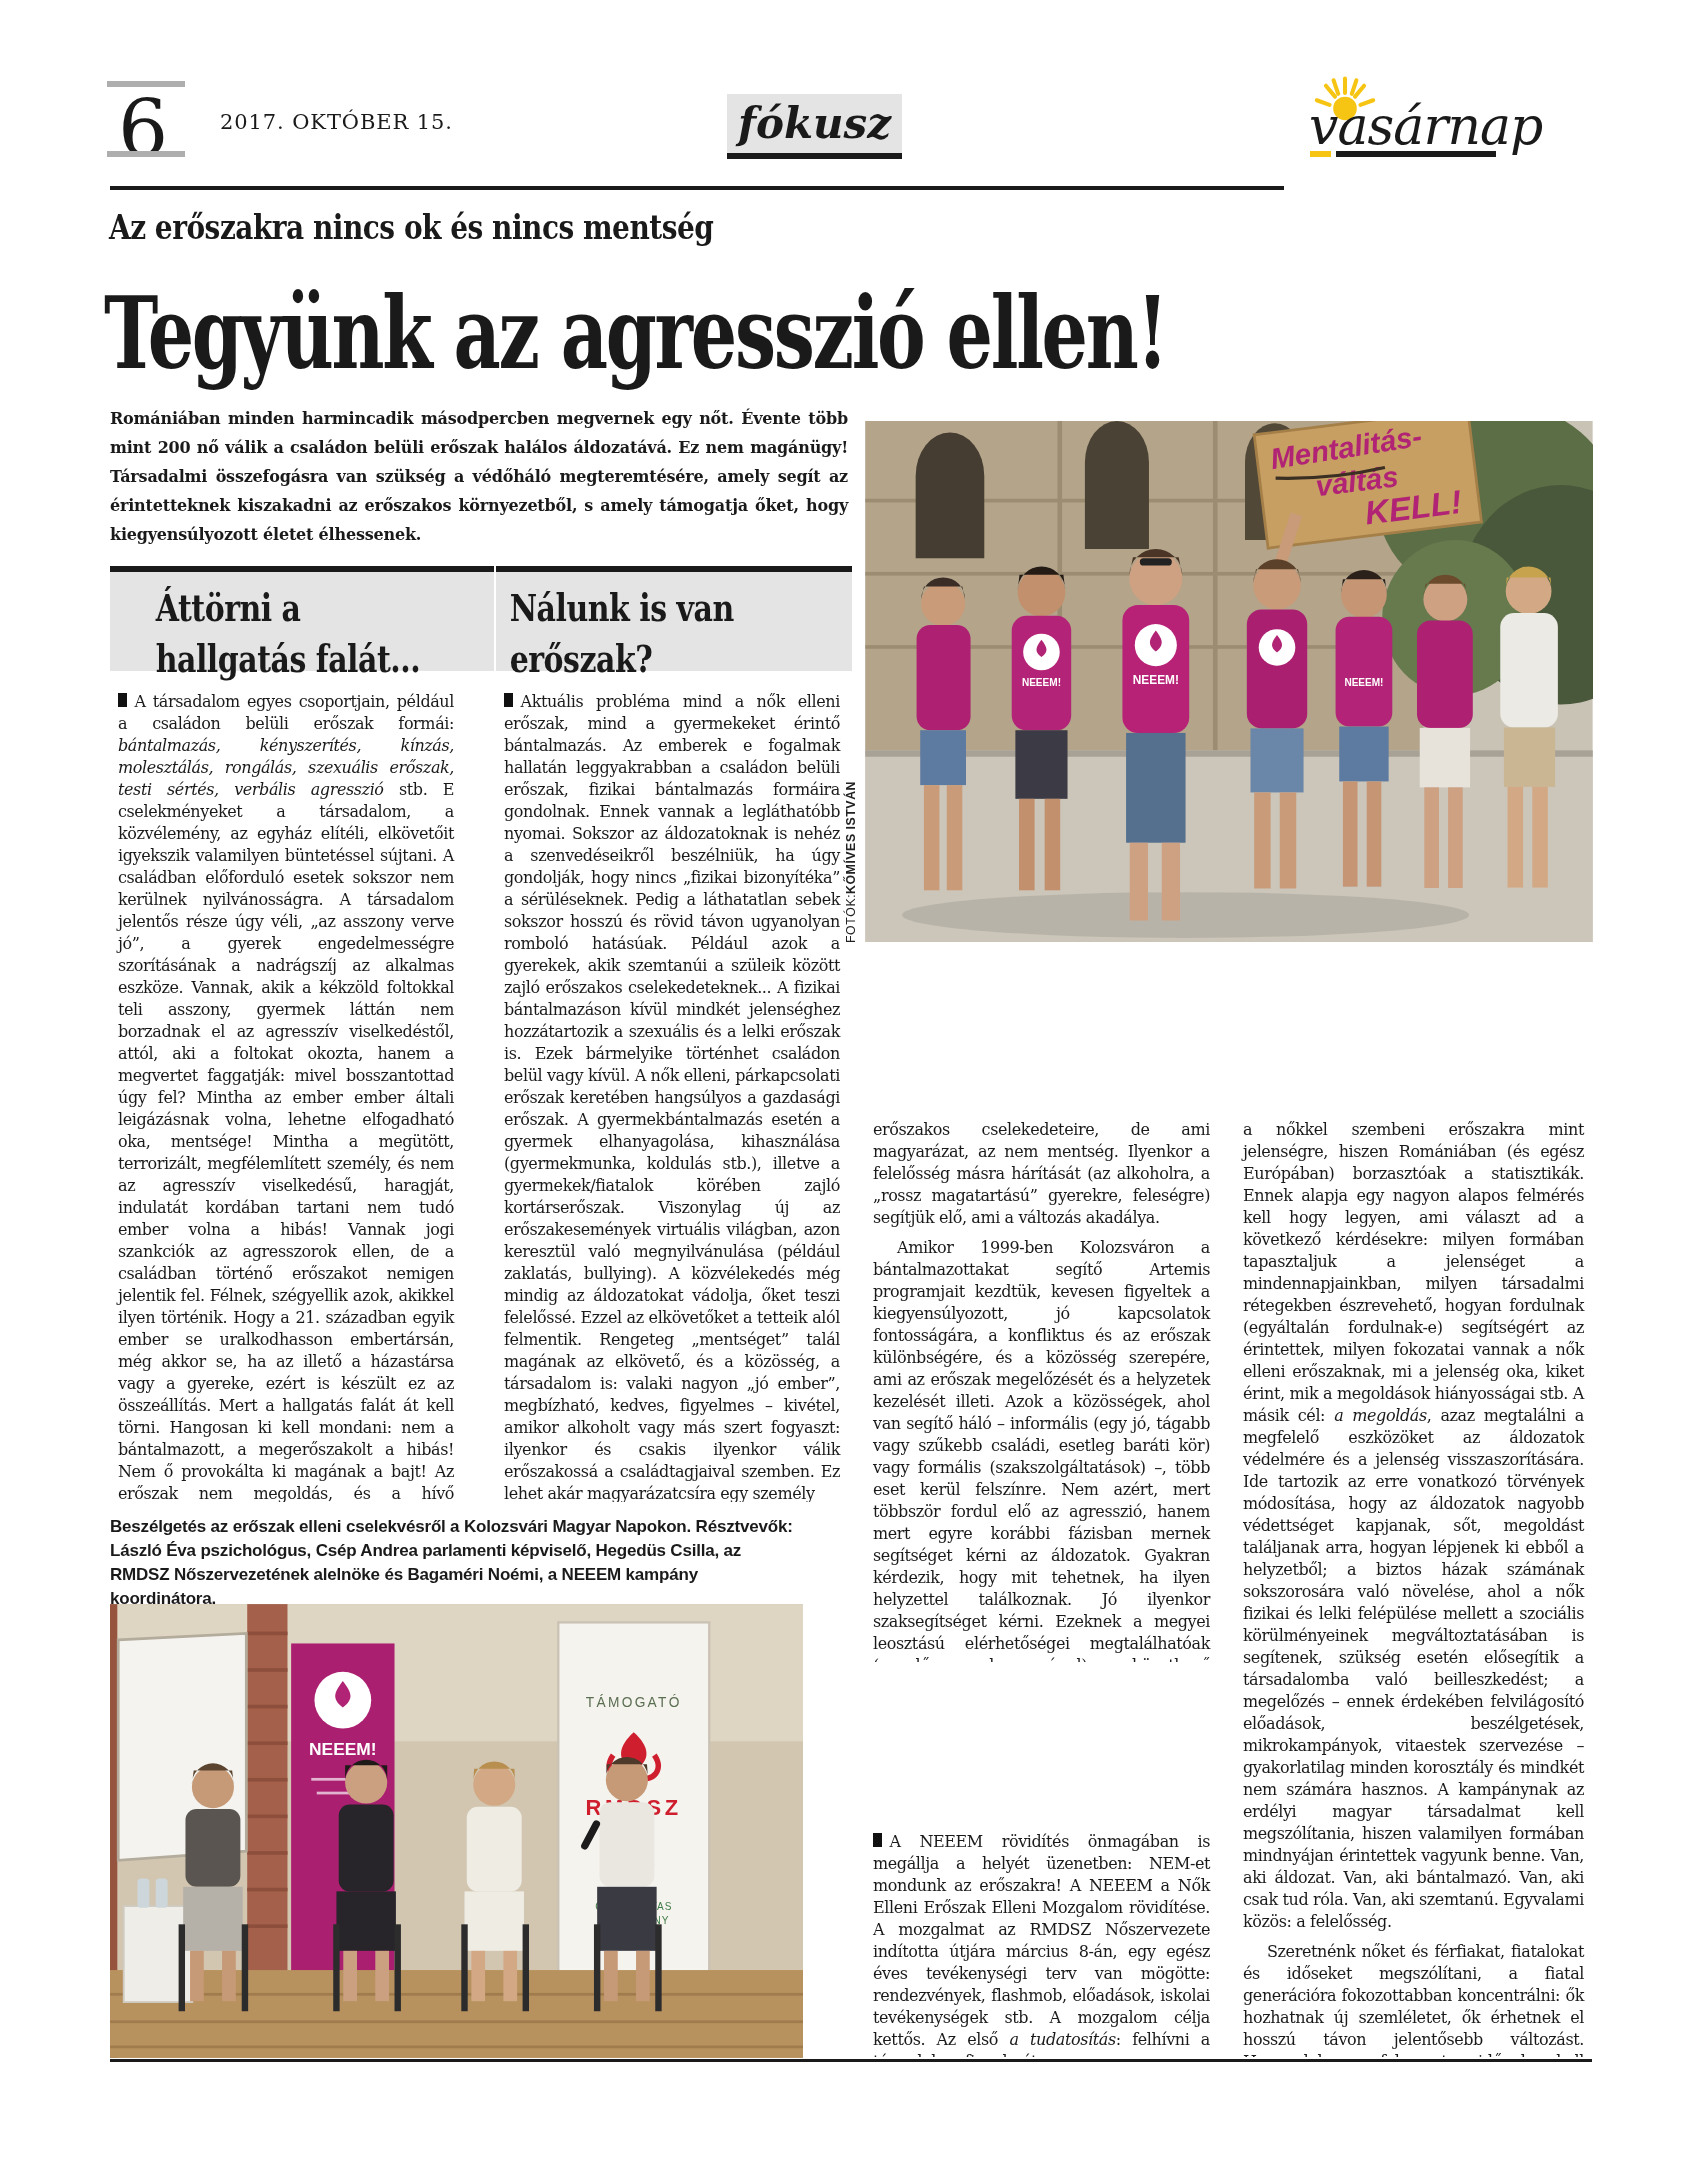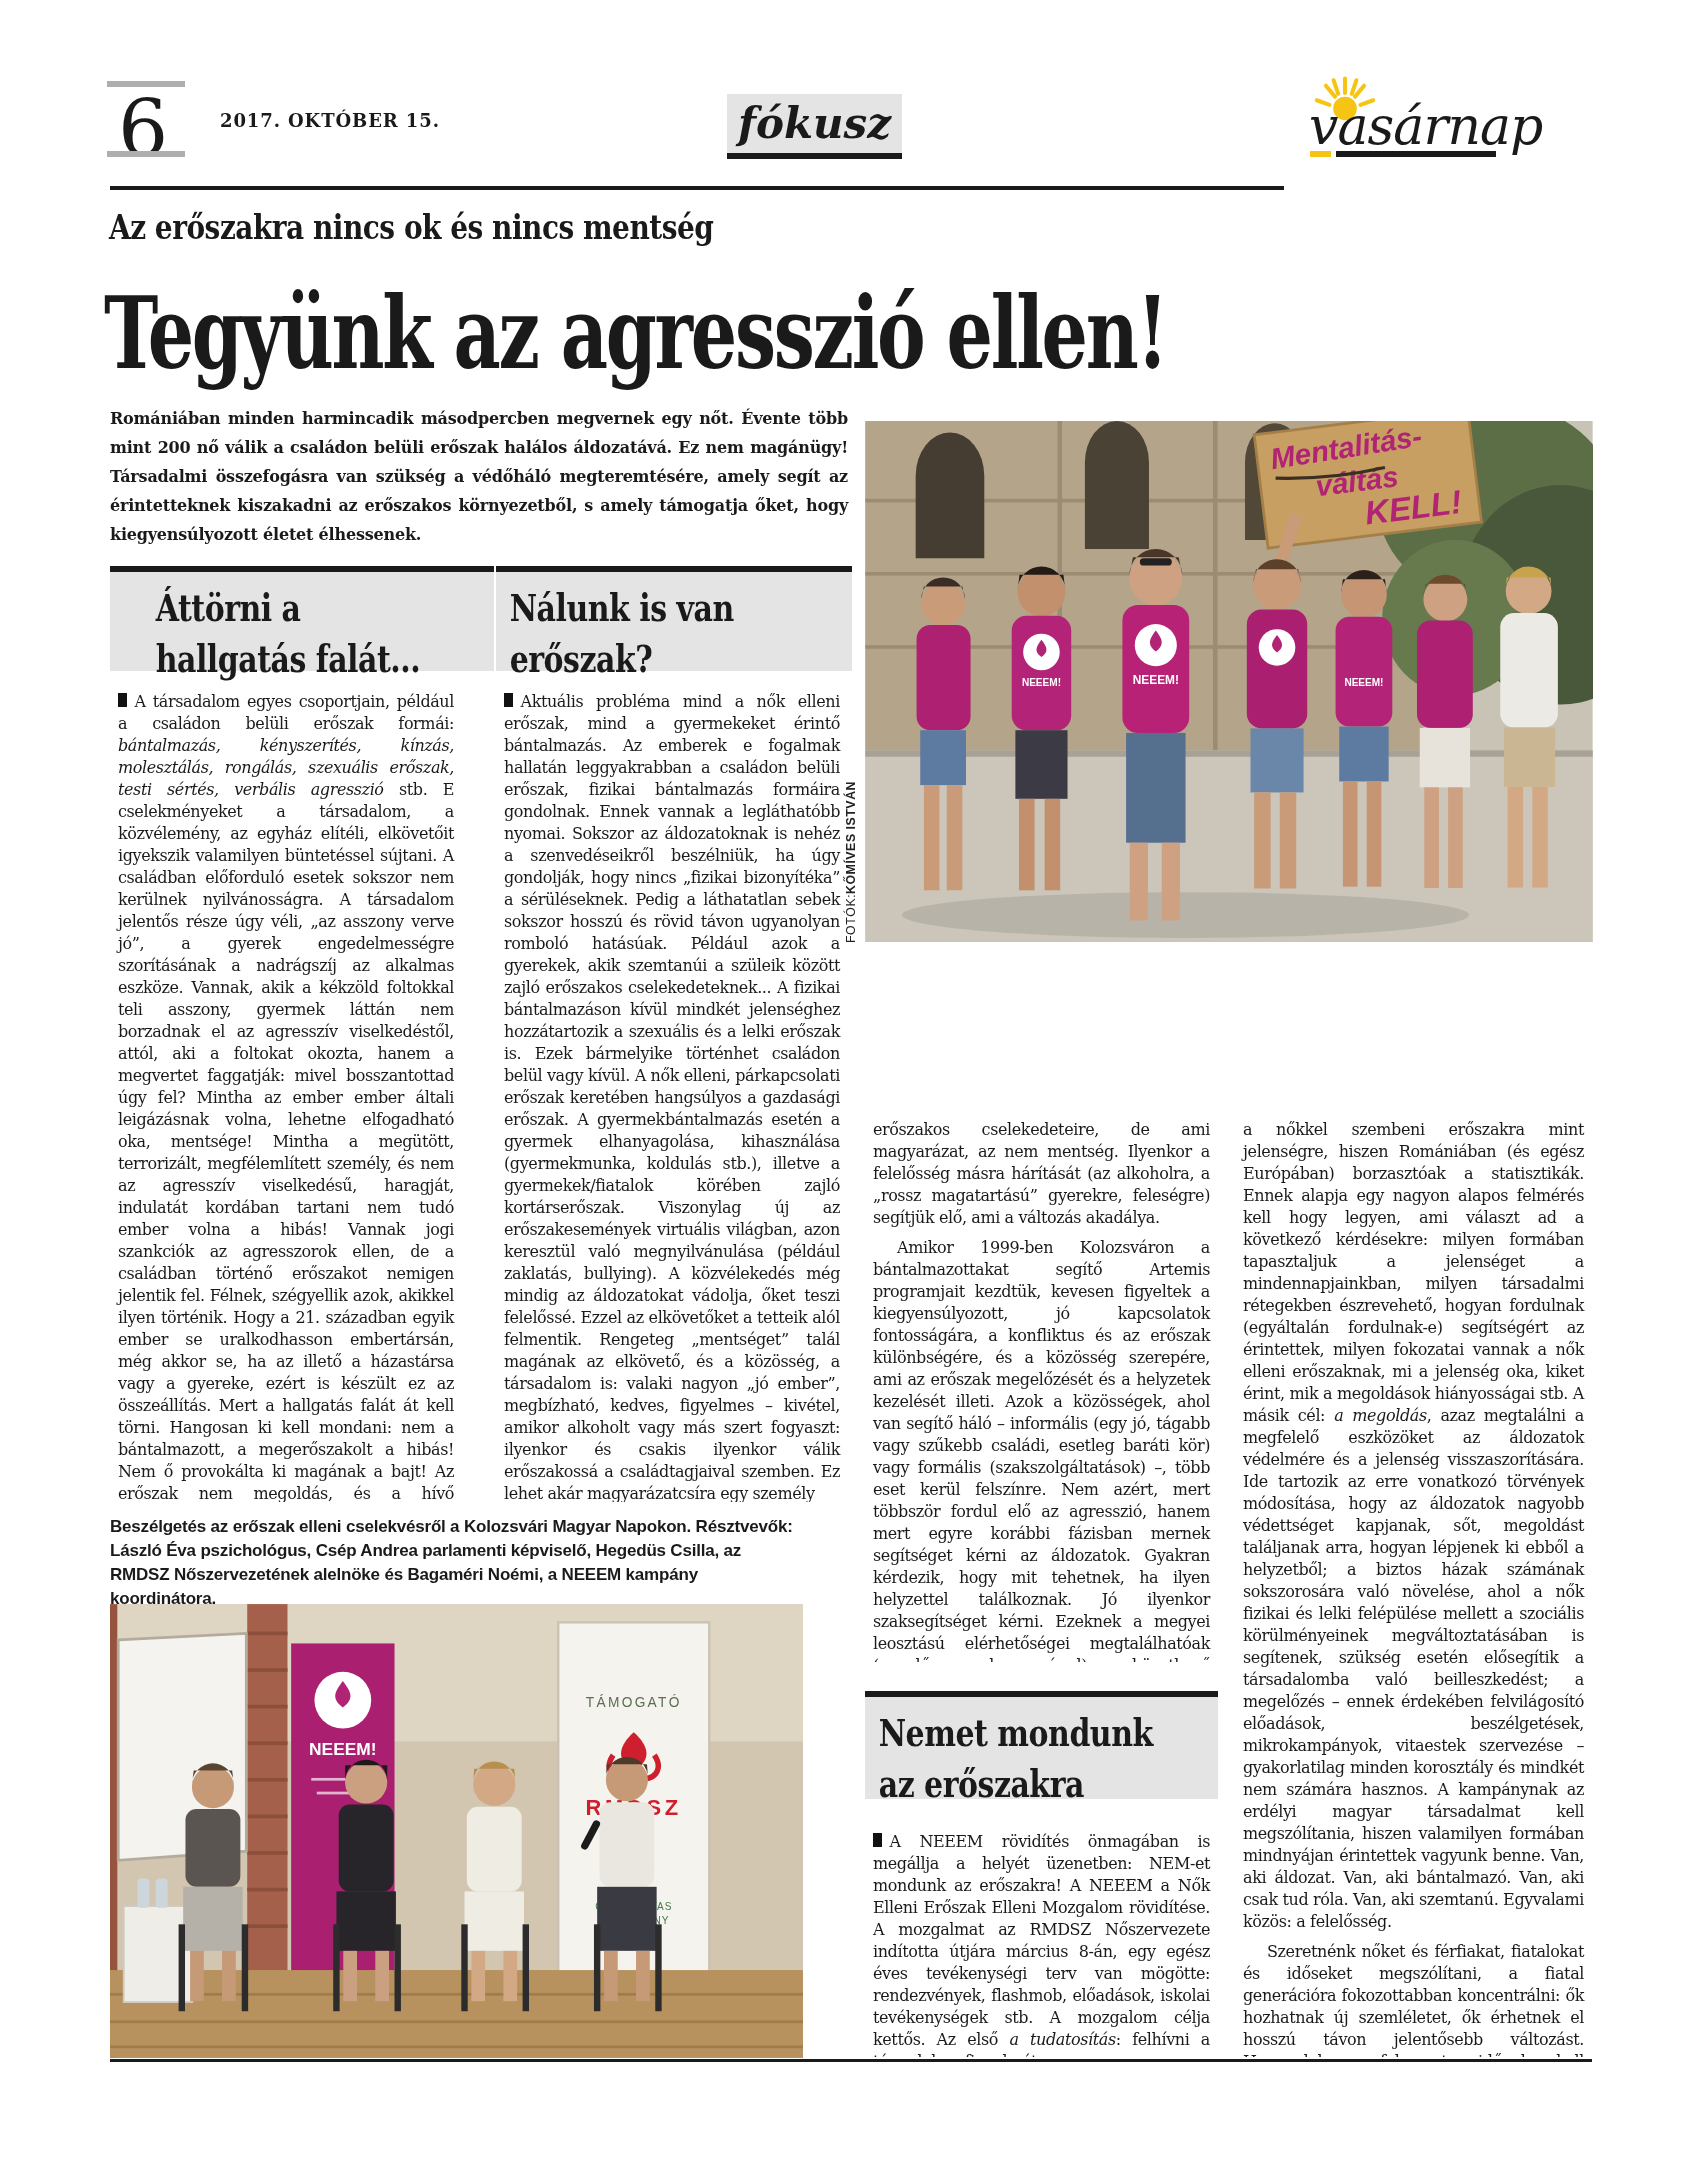--- a/index.html
+++ b/index.html
@@ -2,21 +2,21 @@
 <html lang="hu" style="font-size:7.3px"><head>
 <meta charset="utf-8">
 <style>
   html,body{margin:0;padding:0;background:#fff;}
   body{width:1702px;height:2161px;position:relative;font-family:"DejaVu Serif",serif;color:#1a1a1a;}
   #page{position:absolute;inset:0;overflow:hidden;background:#fff;}
   .abs{position:absolute;}
   
   .graybar{background:#aeaeae;}
   .pagenum{font-size:79px;font-weight:400;line-height:1;}
-  .dateline{font-size:18px;font-weight:700;letter-spacing:0.9px;}
+  .dateline{font-size:21px;font-weight:400;letter-spacing:0.9px;}
   .fokuszbox{background:#e4e4e4;border-bottom:6px solid #1a1a1a;text-align:center;}
   .fokusz{font-style:italic;font-weight:700;font-size:42px;line-height:59px;}
   .masthead-text{font-style:italic;font-size:52px;line-height:1;letter-spacing:-0.9px;}
   .rule{background:#1a1a1a;}
   .yellow{background:#f6c514;}
   
   .kicker{font-weight:700;font-size:28px;letter-spacing:-0.5px;transform:scaleY(1.22);transform-origin:left top;white-space:nowrap;}
   .headline{font-weight:700;font-size:73px;letter-spacing:-2.3px;transform:scaleY(1.35);transform-origin:left top;white-space:nowrap;}
   .lead{font-weight:700;font-size:16px;line-height:29px;letter-spacing:-0.2px;text-align:justify;}
   
@@ -211,24 +211,20 @@
   <div class="abs col" style="left:496px;top:683px;width:352px;height:819px;">
       <p><span class="sq"></span><span>Aktuális probléma mind a nők elleni erőszak, mind a gyermekeket érintő bántalmazás. Az emberek e fogalmak hallatán leggyakrabban a családon belüli erőszak, fizikai bántalmazás formáira gondolnak. Ennek vannak a legláthatóbb nyomai. Sokszor az áldozatoknak is nehéz a szenvedéseikről beszélniük, ha úgy gondolják, hogy nincs „fizikai bizonyítéka” a sérüléseknek. Pedig a láthatatlan sebek sokszor hosszú és rövid távon ugyanolyan romboló hatásúak. Például azok a gyerekek, akik szemtanúi a szüleik között zajló erőszakos cselekedeteknek... A fizikai bántalmazáson kívül mindkét jelenséghez hozzátartozik a szexuális és a lelki erőszak is. Ezek bármelyike történhet családon belül vagy kívül. A nők elleni, párkapcsolati erőszak keretében hangsúlyos a gazdasági erőszak. A gyermekbántalmazás esetén a gyermek elhanyagolása, kihasználása (gyermekmunka, koldulás stb.), illetve a gyermekek/fiatalok körében zajló kortárserőszak. Viszonylag új az erőszakesemények virtuális világban, azon keresztül való megnyilvánulása (például zaklatás, bullying). A közvélekedés még mindig az áldozatokat vádolja, őket teszi felelőssé. Ezzel az elkövetőket a tetteik alól felmentik. Rengeteg „mentséget” talál magának az elkövető, és a közösség, a társadalom is: valaki nagyon „jó ember”, megbízható, kedves, figyelmes – kivétel, amikor alkoholt vagy más szert fogyaszt: ilyenkor és csakis ilyenkor válik erőszakossá a családtagjaival szemben. Ez lehet akár magyarázatcsíra egy személy</span></p>
     </div>
 
 
   <div class="abs col" style="left:865px;top:1111px;width:353px;height:551px;">
       <p><span>erőszakos cselekedeteire, de ami magyarázat, az nem mentség. Ilyenkor a felelősség másra hárítását (az alkoholra, a „rossz magatartású” gyerekre, feleségre) segítjük elő, ami a változás akadálya.</span></p>
       <p class="ind"><span>Amikor 1999-ben Kolozsváron a bántalmazottakat segítő Artemis programjait kezdtük, kevesen figyeltek a kiegyensúlyozott, jó kapcsolatok fontosságára, a konfliktus és az erőszak különbségére, és a közösség szerepére, ami az erőszak megelőzését és a helyzetek kezelését illeti. Azok a közösségek, ahol van segítő háló – informális (egy jó, tágabb vagy szűkebb családi, esetleg baráti kör) vagy formális (szakszolgáltatások) –, több eset kerül felszínre. Nem azért, mert többször fordul elő az agresszió, hanem mert egyre korábbi fázisban mernek segítséget kérni az áldozatok. Gyakran kérdezik, hogy mit tehetnek, ha ilyen helyzettel találkoznak. Jó ilyenkor szaksegítséget kérni. Ezeknek a megyei leosztású elérhetőségei megtalálhatóak (egyelőre csak románul) a következő címen: https://transcena.ro/lista-contactelor-utile/. </span></p>
     </div>
 
-  <div class="abs shead" style="left:865px;top:1691px;width:353px;height:102px;">
-    <span class="cond">Nemet mondunk
-az erőszakra</span>
-  </div>
   <div class="abs col" style="left:865px;top:1823px;width:353px;height:234px;">
       <p><span class="sq"></span><span>A NEEEM rövidítés önmagában is megállja a helyét üzenetben: NEM-et mondunk az erőszakra! A NEEEM a Nők Elleni Erőszak Elleni Mozgalom rövidítése. A mozgalmat az RMDSZ Nőszervezete indította útjára március 8-án, egy egész éves tevékenységi terv van mögötte: rendezvények, flashmob, előadások, iskolai tevékenységek stb. A mozgalom célja kettős. Az első </span><span class="it">a tudatosítás</span><span>: felhívni a társadalom figyelmét</span></p>
     </div>
 
   <div class="abs col" style="left:1235px;top:1111px;width:357px;height:946px;">
       <p><span>a nőkkel szembeni erőszakra mint jelenségre, hiszen Romániában (és egész Európában) borzasztóak a statisztikák. Ennek alapja egy nagyon alapos felmérés kell hogy legyen, ami választ ad a következő kérdésekre: milyen formában tapasztaljuk a jelenséget a mindennapjainkban, milyen társadalmi rétegekben észrevehető, hogyan fordulnak (egyáltalán fordulnak-e) segítségért az érintettek, milyen fokozatai vannak a nők elleni erőszaknak, mi a jelenség oka, kiket érint, mik a megoldások hiányosságai stb. A másik cél: </span><span class="it">a megoldás</span><span>, azaz megtalálni a megfelelő eszközöket az áldozatok védelmére és a jelenség visszaszorítására. Ide tartozik az erre vonatkozó törvények módosítása, hogy az áldozatok nagyobb védettséget kapjanak, sőt, megoldást találjanak arra, hogyan lépjenek ki ebből a helyzetből; a biztos házak számának sokszorosára való növelése, ahol a nők fizikai és lelki felépülése mellett a szociális körülményeinek megváltoztatásában is segítenek, szükség esetén elősegítik a társadalomba való beilleszkedést; a megelőzés – ennek érdekében felvilágosító előadások, beszélgetések, mikrokampányok, vitaestek szervezése – gyakorlatilag minden korosztály és mindkét nem számára hasznos. A kampánynak az erdélyi magyar társadalmat kell megszólítania, hiszen valamilyen formában mindnyájan érintettek vagyunk benne. Van, aki áldozat. Van, aki bántalmazó. Van, aki csak tud róla. Van, aki szemtanú. Egyvalami közös: a felelősség.</span></p>
       <p class="ind"><span>Szeretnénk nőket és férfiakat, fiatalokat és időseket megszólítani, a fiatal generációra fokozottabban koncentrálni: ők hozhatnak új szemléletet, ők érhetnek el hosszú távon jelentősebb változást. Hosszadalmas folyamat, időnek kell eltelnie, míg lényegi javulás következik be.</span></p>
     </div>
 
   <div class="abs caption" style="left:110px;top:1515px;width:693px;">Beszélgetés az erőszak elleni cselekvésről a Kolozsvári Magyar Napokon. Résztvevők: László Éva pszichológus, Csép Andrea parlamenti képviselő, Hegedüs Csilla, az RMDSZ Nőszervezetének alelnöke és Bagaméri Noémi, a NEEEM kampány koordinátora.</div>

